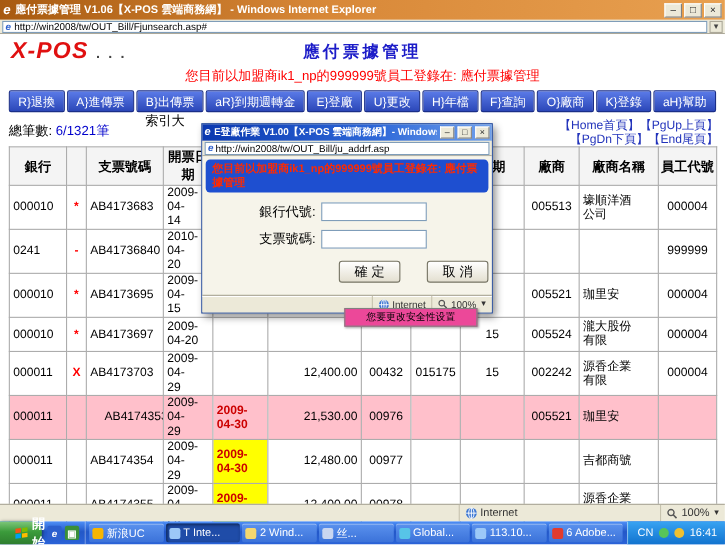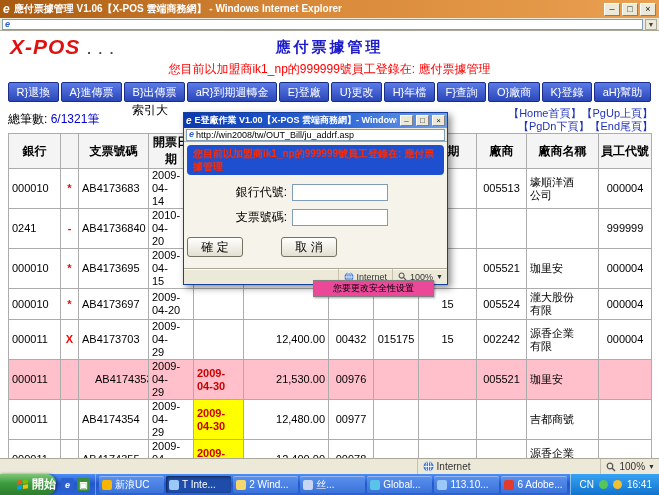--- a/index.html
+++ b/index.html
@@ -57,39 +57,39 @@
     font-size:8px;line-height:9px;text-align:center;color:#222;}
   .dlg-address{height:14px;display:flex;align-items:center;gap:2px;padding:0 2px;background:#ECE9D8;border-bottom:1px solid #ACA899;}
   .dlg-url{flex:1;height:12px;background:#fff;border:1px solid #7F9DB9;font-size:9px;line-height:10px;padding:0 2px;
     display:flex;align-items:center;gap:2px;white-space:nowrap;overflow:hidden;}
   .dlg-body{background:#F6F4EA;padding:3px 3px 0;}
   .dlg-banner{background:#1E4FD0;border-radius:4px;padding:2px 6px;color:#FF2A00;font-size:10px;line-height:13px;font-weight:bold;}
   .dlg-form{padding:9px 0 0 28px;}
   .dlg-row{display:flex;align-items:center;margin-bottom:8px;}
   .dlg-row label{width:72px;text-align:right;margin-right:5px;font-size:12px;color:#000;}
   .dlg-row input{width:96px;height:17px;background:#fff;border:1px solid #7F9DB9;font-size:11px;padding:0 2px;}
-  .dlg-buttons{display:flex;justify-content:flex-start;gap:38px;padding:3px 0 11px;}
+  .dlg-buttons{display:flex;justify-content:flex-end;gap:24px;padding:3px 0 11px;}
   .dlg-buttons button{width:56px;height:20px;font-size:12px;color:#000;
     background:linear-gradient(#FFFFFF,#E3DFD0);border:1px solid #747262;border-radius:3px;}
   .statusrow{height:16px;background:#ECE9D8;border-top:1px solid #ACA899;box-shadow:inset 0 1px 0 #fff;
     display:flex;align-items:center;font-size:9px;color:#333;padding:0 4px;gap:5px;}
   .sb-flex{flex:1;}
   .sb-seg{display:flex;align-items:center;gap:3px;border-left:1px solid #C6C2AE;padding-left:5px;height:100%;}
 
   .tooltip{position:absolute;left:313px;top:280px;background:#ec4899;border:1px solid #808080;
     font-size:9px;color:#000;padding:1px 19px;box-shadow:1px 1px 2px rgba(0,0,0,.35);white-space:nowrap;}
 
   
   .statusbar{position:absolute;left:0;right:0;top:458px;height:16px;background:#ECE9D8;border-top:1px solid #ACA899;
     display:flex;align-items:center;font-size:10px;color:#333;padding:0 4px;gap:5px;}
 
   
   .taskbar{position:absolute;left:0;right:0;top:474px;height:21px;
     background:linear-gradient(#4E8FF7,#2358C8 45%,#2A63D8);display:flex;align-items:stretch;}
-  .start{width:56px;background:linear-gradient(#7EC77A,#3B9B3B 45%,#2E7D2E);border-radius:0 9px 9px 0;
+  .start{width:38px;background:linear-gradient(#7EC77A,#3B9B3B 45%,#2E7D2E);border-radius:0 9px 9px 0;
     display:flex;align-items:center;justify-content:center;gap:4px;color:#fff;font-weight:bold;font-size:12px;
     box-shadow:1px 0 3px rgba(0,0,0,.45);padding-left:17px;}
   .winflag{display:grid;grid-template-columns:5px 5px;grid-template-rows:4px 4px;gap:1px;transform:skewY(-8deg);}
   .winflag span:nth-child(1){background:#F65314;}
   .winflag span:nth-child(2){background:#7CBB00;}
   .winflag span:nth-child(3){background:#00A1F1;}
   .winflag span:nth-child(4){background:#FFBB00;}
   .qlaunch{display:flex;align-items:center;gap:3px;padding:0 5px;border-right:1px solid rgba(255,255,255,.35);}
   .qicon{width:13px;height:13px;border-radius:2px;display:flex;align-items:center;justify-content:center;
     color:#fff;font-size:9px;font-weight:bold;font-style:italic;}
@@ -114,20 +114,21 @@
     <span class="winbtns">
       <span class="winbtn">–</span>
       <span class="winbtn">□</span>
       <span class="winbtn">×</span>
     </span>
   </div>
 
   <div class="addressbar">
     <span class="urlfield">
       <span class="pageicon">e</span>
+      <span>http://win2008/tw/OUT_Bill/Fjunsearch.asp#</span>
     </span>
     <span class="ddbtn">▼</span>
   </div>
 
   <div class="page">
     <div class="logo">
       <span>X-POS</span> <span class="dots">. . .</span>
     </div>
     <div class="heading">應付票據管理</div>
     <div class="login-notice">您目前以加盟商ik1_np的999999號員工登錄在: 應付票據管理</div>

